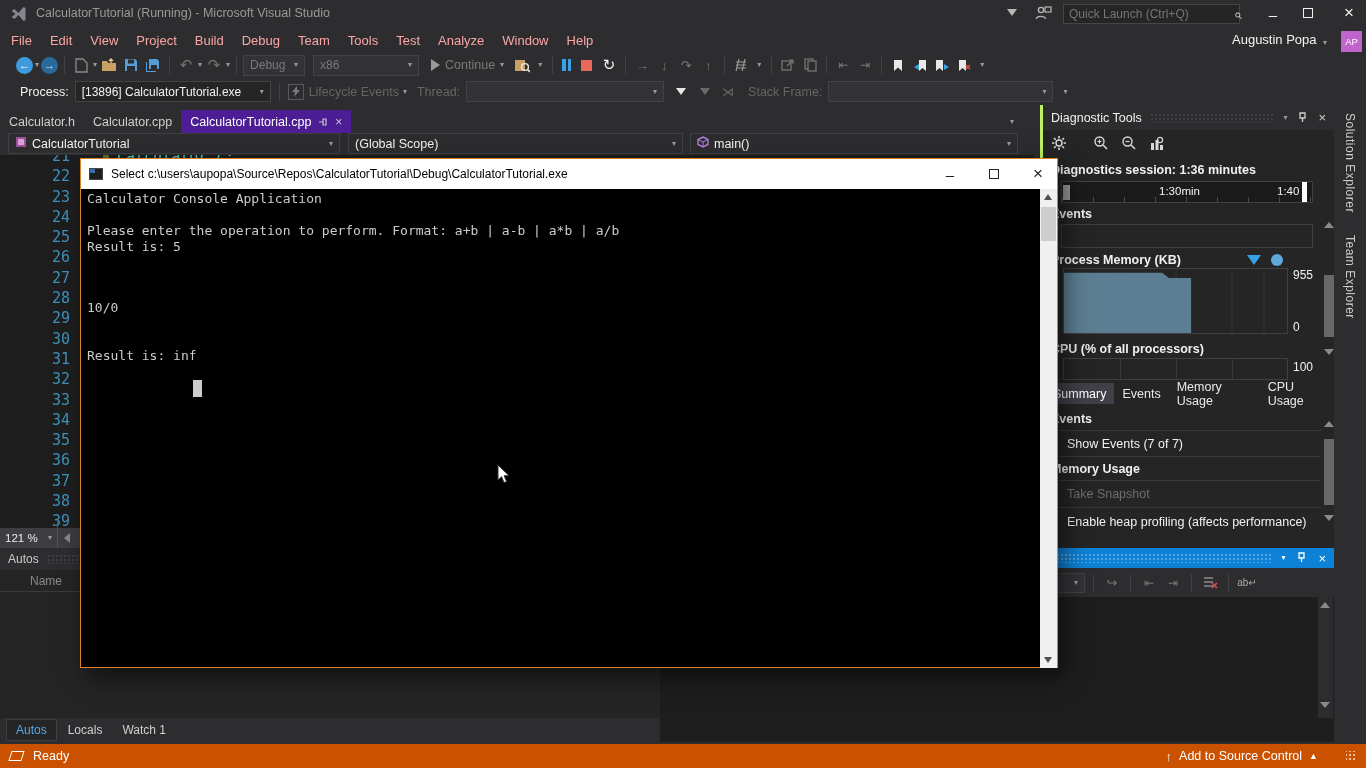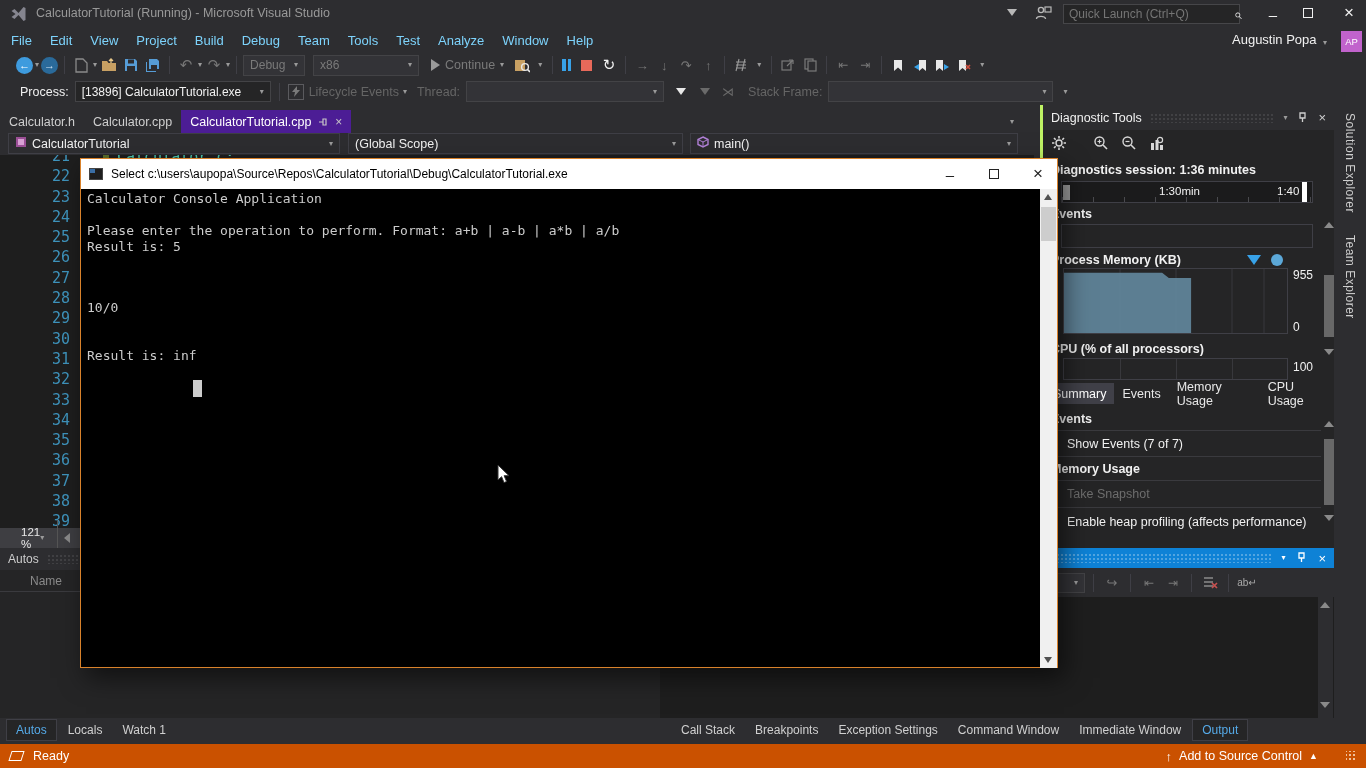--- a/index.html
+++ b/index.html
@@ -16,21 +16,21 @@
   .dropbox { background:#333337; border:1px solid #434346; display:flex; align-items:center;
              font-size:12px; color:#F1F1F1; padding:0 6px; justify-content:space-between; }
   .ico { display:inline-flex; align-items:center; justify-content:center; width:20px; height:20px; font-size:13px; }
   .tbtn { display:inline-flex; align-items:center; justify-content:center; width:22px; height:22px; }
   
   .doc-tab { height:23px; display:flex; align-items:center; padding:0 9px; font-size:12.5px; color:#CFCFCF; cursor:default; }
   .doc-tab.active { background:#4c1d95; color:#FFFFFF; }
   .doc-tab .tab-pin, .doc-tab .tab-close { display:none; }
   .doc-tab.active .tab-pin, .doc-tab.active .tab-close { display:inline-flex; margin-left:7px; color:#C8C8C8; font-size:12px; }
   
-  .menu-item { padding:0 9px; font-size:13px; color:#7dd3fc; height:24px; display:flex; align-items:center; }
+  .menu-item { padding:0 9px; font-size:13px; color:#fca5a5; height:24px; display:flex; align-items:center; }
   
   .diag-row { position:absolute; left:0; width:278px; display:flex; align-items:center;
               font-size:12.5px; border-bottom:1px solid #3A3A3E; }
   .bold { font-weight:bold; }
   
   .btab { height:22px; display:flex; align-items:center; padding:0 9px; font-size:12px; color:#D0D0D0; }
   .btab.active { background:#252526; border:1px solid #3F3F46; color:#55AAE8; }
   .diag-tab { height:21px; display:flex; align-items:center; padding:0 8px; font-size:12.5px; color:#E8E8E8; }
   .diag-tab.active { background:#404048; color:#FFFFFF; }
   .vtab { writing-mode:vertical-rl; font-size:12px; color:#CFCFCF; letter-spacing:.5px; }
@@ -315,21 +315,21 @@
           <div>35</div>
           <div>36</div>
           <div>37</div>
           <div>38</div>
           <div>39</div>
         </div>
       <div class="abs mono" style="left:117px;top:-7px;font-size:15px;color:#4EC9B0;white-space:pre;">Calculator c;</div>
     </div>
 
     <div class="abs row" style="left:0;top:423px;width:1034px;height:20px;background:#3E3E42;">
-      <span class="row" style="width:58px;height:36px;justify-content:space-between;padding:0 21px;border-right:1px solid #555;">
+      <span class="row" style="width:58px;height:36px;justify-content:space-between;padding:0 5px;border-right:1px solid #555;">
         <span style="font-size:11.5px;color:#E8E8E8;">121 %</span>
           <span class="caret">▾</span>
         </span>
       <span style="margin-left:6px;width:0;height:0;border-top:5px solid transparent;border-bottom:5px solid transparent;border-right:6px solid #8A8A8A;"></span>
     </div>
   </div>
 
   <div class="abs" style="left:0;top:548px;width:660px;height:194px;background:#252526;">
     <div class="row" style="height:22px;background:#2D2D30;padding:0 8px;">
       <span style="font-size:12px;color:#CCCCCC;">Autos</span>
@@ -375,29 +375,20 @@
       <span class="abs scroll-arrow up" style="left:2px;top:5px;"></span>
       <span class="abs scroll-arrow down" style="left:2px;top:105px;"></span>
     </div>
   </div>
 
   <div class="abs row" style="left:0;top:718px;width:660px;height:24px;background:#2D2D30;padding-left:6px;gap:2px;">
 
   <span class="btab active">Autos</span>
       <span class="btab">Locals</span>
       <span class="btab">Watch 1</span>
-    </div>
-  <div class="abs row" style="left:660px;top:718px;width:674px;height:24px;background:#2D2D30;padding-left:12px;gap:2px;">
-
-  <span class="btab">Call Stack</span>
-      <span class="btab">Breakpoints</span>
-      <span class="btab">Exception Settings</span>
-      <span class="btab">Command Window</span>
-      <span class="btab">Immediate Window</span>
-      <span class="btab active">Output</span>
     </div>
 
   <div class="abs" style="left:1040px;top:105px;width:294px;height:443px;background:#252526;border-left:3px solid #bef264;">
     <div class="row" style="height:25px;background:#2D2D30;padding:0 8px;">
       <span style="font-size:12.5px;color:#F1F1F1;">Diagnostic Tools</span>
       <span class="dotgrid" style="flex:1;height:10px;margin:0 8px;opacity:.35;"></span>
       <span class="caret" style="margin-right:11px;">▾</span>
       <span style="margin-right:11px;"><svg width="9" height="11" viewBox="0 0 9 11">
             <path d="M2 1 h5 v5 h-5 z M4.5 6 v4" stroke="#D0D0D0" stroke-width="1.3" fill="none"></path>
           </svg></span>

